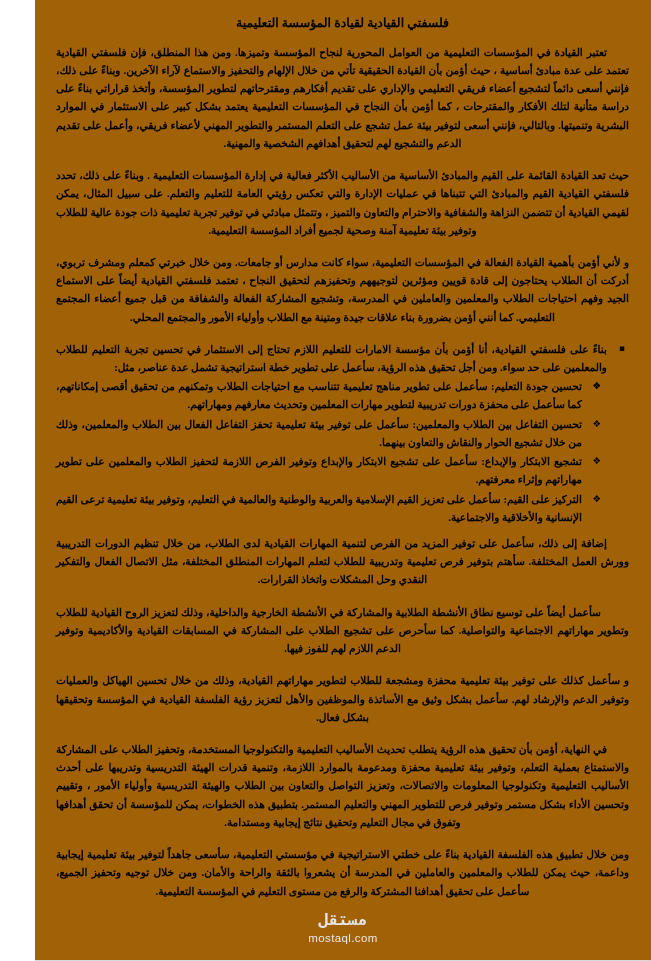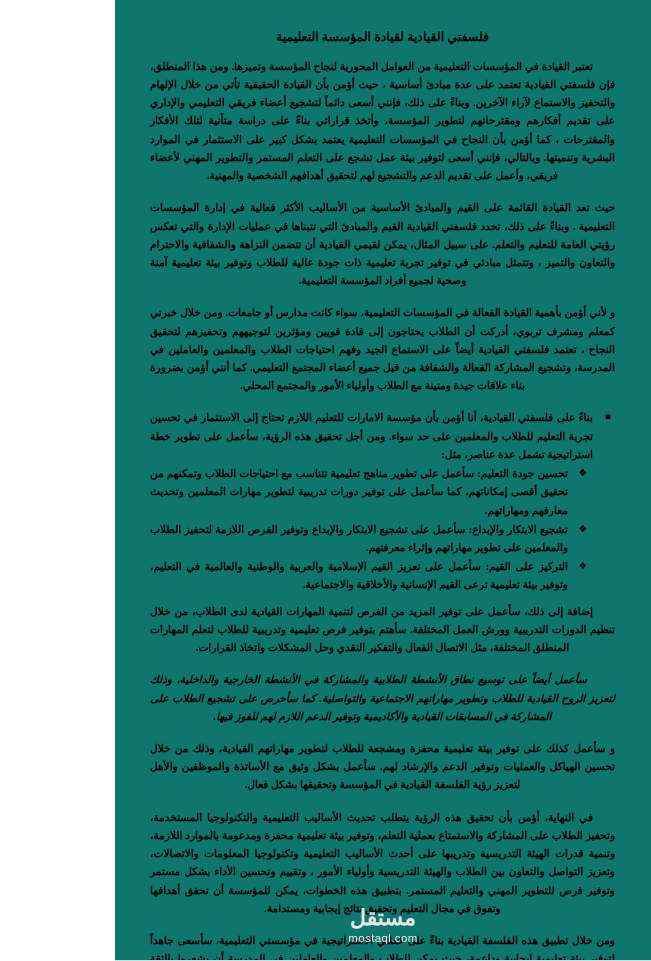--- a/index.html
+++ b/index.html
@@ -4,25 +4,25 @@
 <title>فلسفتي القيادية لقيادة المؤسسة التعليمية</title>
 <style>
   html, body {
     margin: 0;
     padding: 0;
     background: #ffffff;
   }
 
   .page {
     position: relative;
-    width: 536px;
+    width: 616px;
     height: 961px;
-    background: #0f766e;
+    background: #a16207;
     box-sizing: border-box;
-    padding: 16px;
+    padding: 2px;
     overflow: hidden;
     font-family: "Liberation Serif", "DejaVu Serif", serif;
     color: #000000;
     direction: rtl;
   }
 
   .page-inner {
     padding: 12px 20px 0 19px;
     box-sizing: border-box;
     height: 100%;
@@ -47,21 +47,20 @@
     margin: 0 0 10px 0;
     text-justify: inter-word;
   }
 
   .para.indent-first {
     text-indent: 22px;
   }
 
   .para.indent-first2 {
     text-indent: 28px;
-    font-style: italic;
   }
 
   .spacer-sm { height: 7px; }
   .spacer-xs { height: 4px; }
 
   
   .bullet-list {
     list-style: none;
     margin: 0 0 0 0;
     padding: 0;
@@ -121,22 +120,22 @@
     bottom: 17px;
     display: flex;
     flex-direction: column;
     align-items: center;
     justify-content: center;
     pointer-events: none;
     user-select: none;
   }
 
   .watermark-mark {
-    font-family: Liberation Serif, serif;
-    font-size: 22px;
+    font-family: Liberation Mono, monospace;
+    font-size: 16px;
     font-weight: bold;
     color: #e6e6e6;
     line-height: 1;
     letter-spacing: 1px;
     direction: rtl;
   }
 
   .watermark-url {
     font-family: "Liberation Sans", sans-serif;
     font-size: 11.5px;
@@ -181,24 +180,25 @@
         <span>بناءً على فلسفتي القيادية، أنا أؤمن بأن مؤسسة الامارات للتعليم اللازم تحتاج إلى الاستثمار في تحسين تجربة التعليم للطلاب والمعلمين على حد سواء. ومن أجل تحقيق هذه الرؤية، سأعمل على تطوير خطة استراتيجية تشمل عدة عناصر، مثل:</span>
       </li>
     </ul>
 
     <ul class="sub-list">
       <li class="sub-item">
         <span class="marker">❖</span>
       </li>
       <li class="sub-item">
         <span class="marker">❖</span>
-        <span>تحسين جودة التعليم: سأعمل على تطوير مناهج تعليمية تتناسب مع احتياجات الطلاب وتمكنهم من تحقيق أقصى إمكاناتهم، كما سأعمل على توفير دورات تدريبية لتطوير مهارات المعلمين وتحديث معارفهم ومهاراتهم.</span>
-      </li>
-      <li class="sub-item">
-        <span class="marker">❖</span>
+        <span>تحسين جودة التعليم: سأعمل على تطوير مناهج تعليمية تتناسب مع احتياجات الطلاب وتمكنهم من تحقيق أقصى إمكاناتهم، كما سأعمل على محفزة دورات تدريبية لتطوير مهارات المعلمين وتحديث معارفهم ومهاراتهم.</span>
+      </li>
+      <li class="sub-item">
+        <span class="marker">❖</span>
+        <span>تحسين التفاعل بين الطلاب والمعلمين: سأعمل على توفير بيئة تعليمية تحفز التفاعل الفعال بين الطلاب والمعلمين، وذلك من خلال تشجيع الحوار والنقاش والتعاون بينهما.</span>
       </li>
       <li class="sub-item">
         <span class="marker">❖</span>
         <span>تشجيع الابتكار والإبداع: سأعمل على تشجيع الابتكار والإبداع وتوفير الفرص اللازمة لتحفيز الطلاب والمعلمين على تطوير مهاراتهم وإثراء معرفتهم.</span>
       </li>
       <li class="sub-item">
         <span class="marker">❖</span>
         <span>التركيز على القيم: سأعمل على تعزيز القيم الإسلامية والعربية والوطنية والعالمية في التعليم، وتوفير بيئة تعليمية ترعى القيم الإنسانية والأخلاقية والاجتماعية.</span>
       </li>
     </ul>

